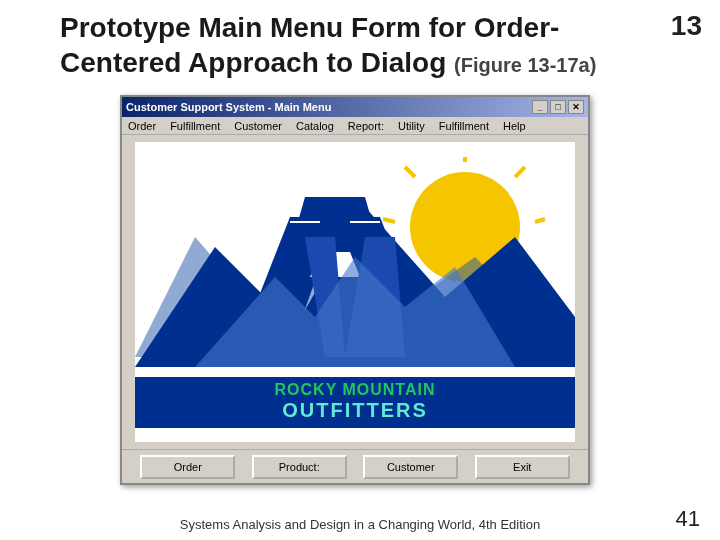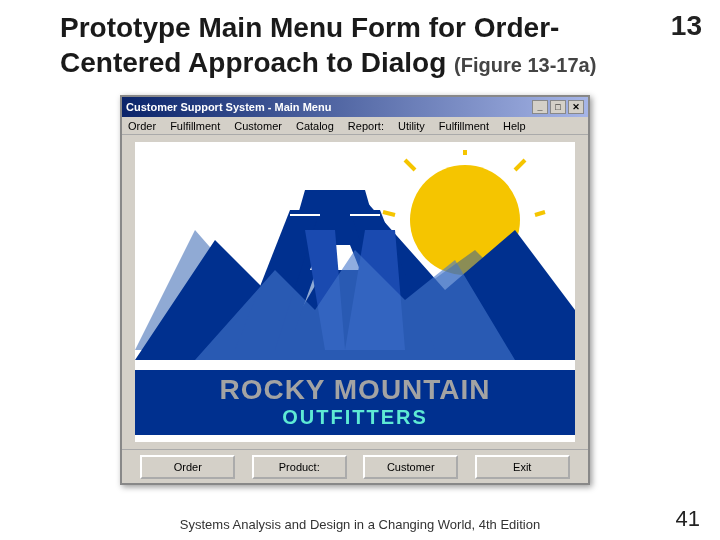--- a/index.html
+++ b/index.html
@@ -145,23 +145,23 @@
     }
 
     .logo-text-area {
       background: #00308f;
       width: 100%;
       text-align: center;
       padding: 4px 0 6px;
     }
 
     .rocky-mountain {
-      font-size: 28px;
-      font-weight: bold;
-      color: #a3a3a3;
+      font-size: 16px;
+      font-weight: bold;
+      color: #22c55e;
       letter-spacing: 1px;
       font-family: Arial, sans-serif;
       display: block;
     }
 
     .outfitters {
       font-size: 20px;
       font-weight: bold;
       color: #5eead4;
       letter-spacing: 2px;

